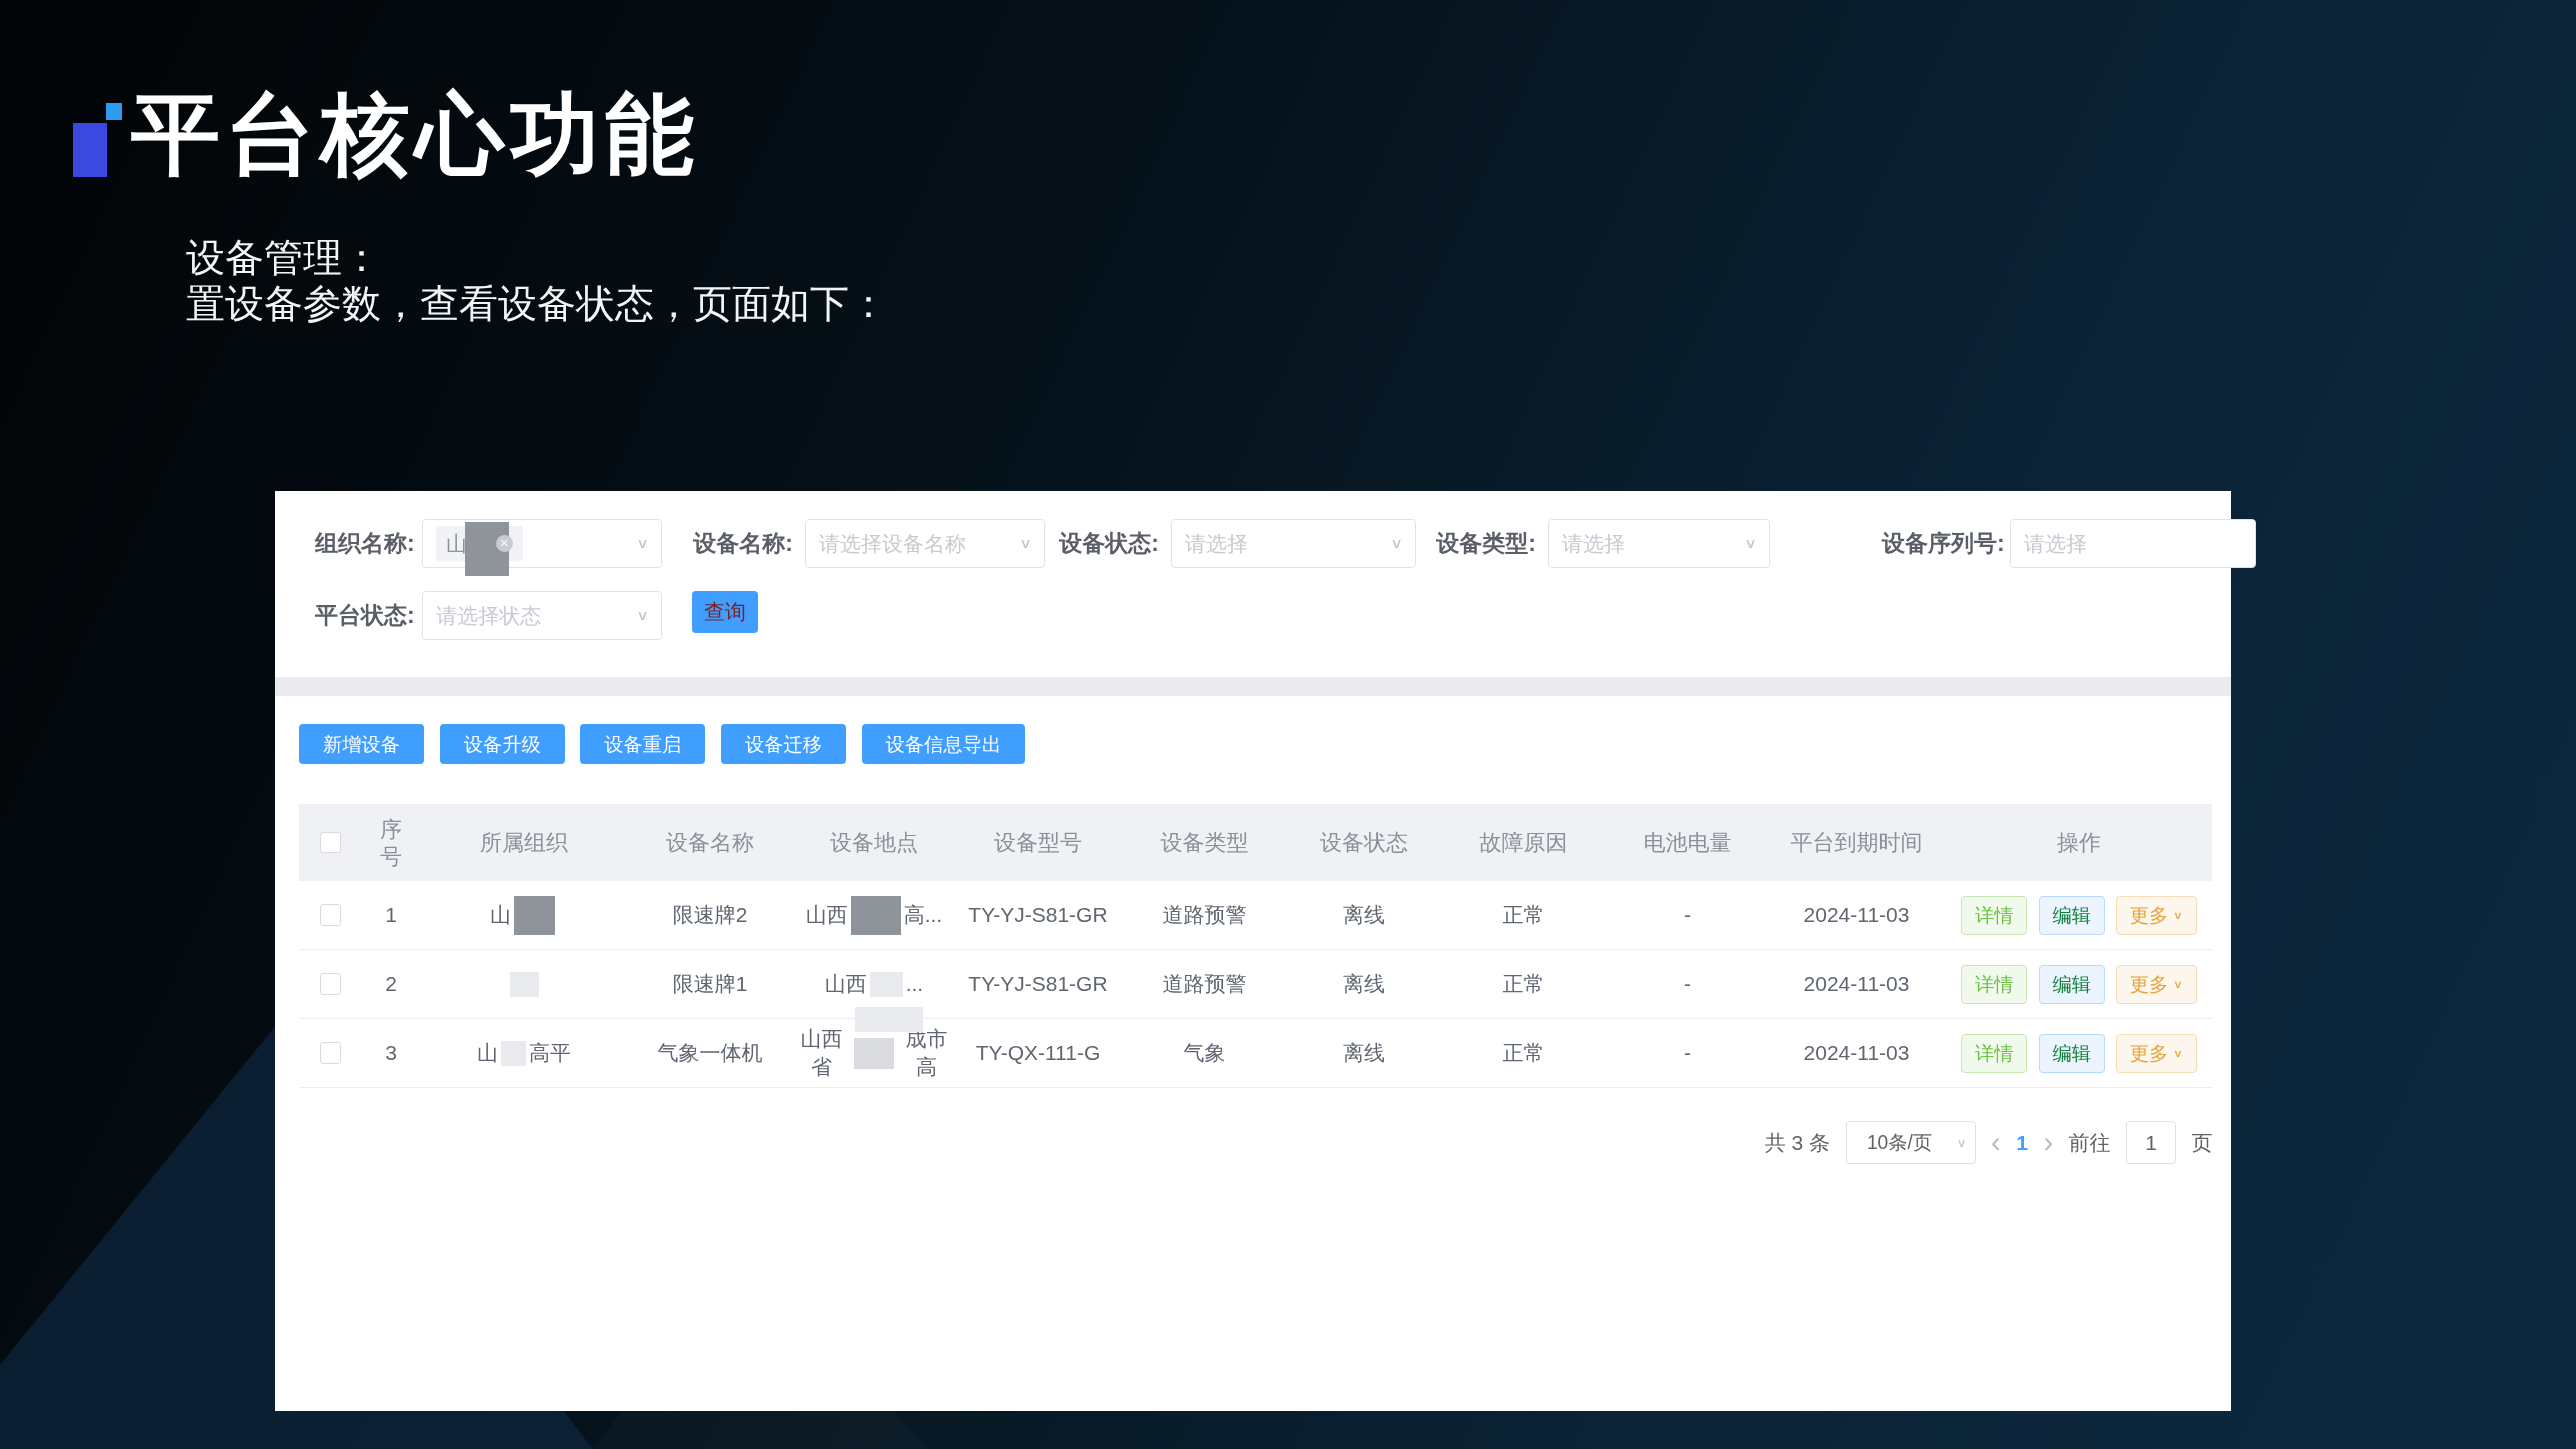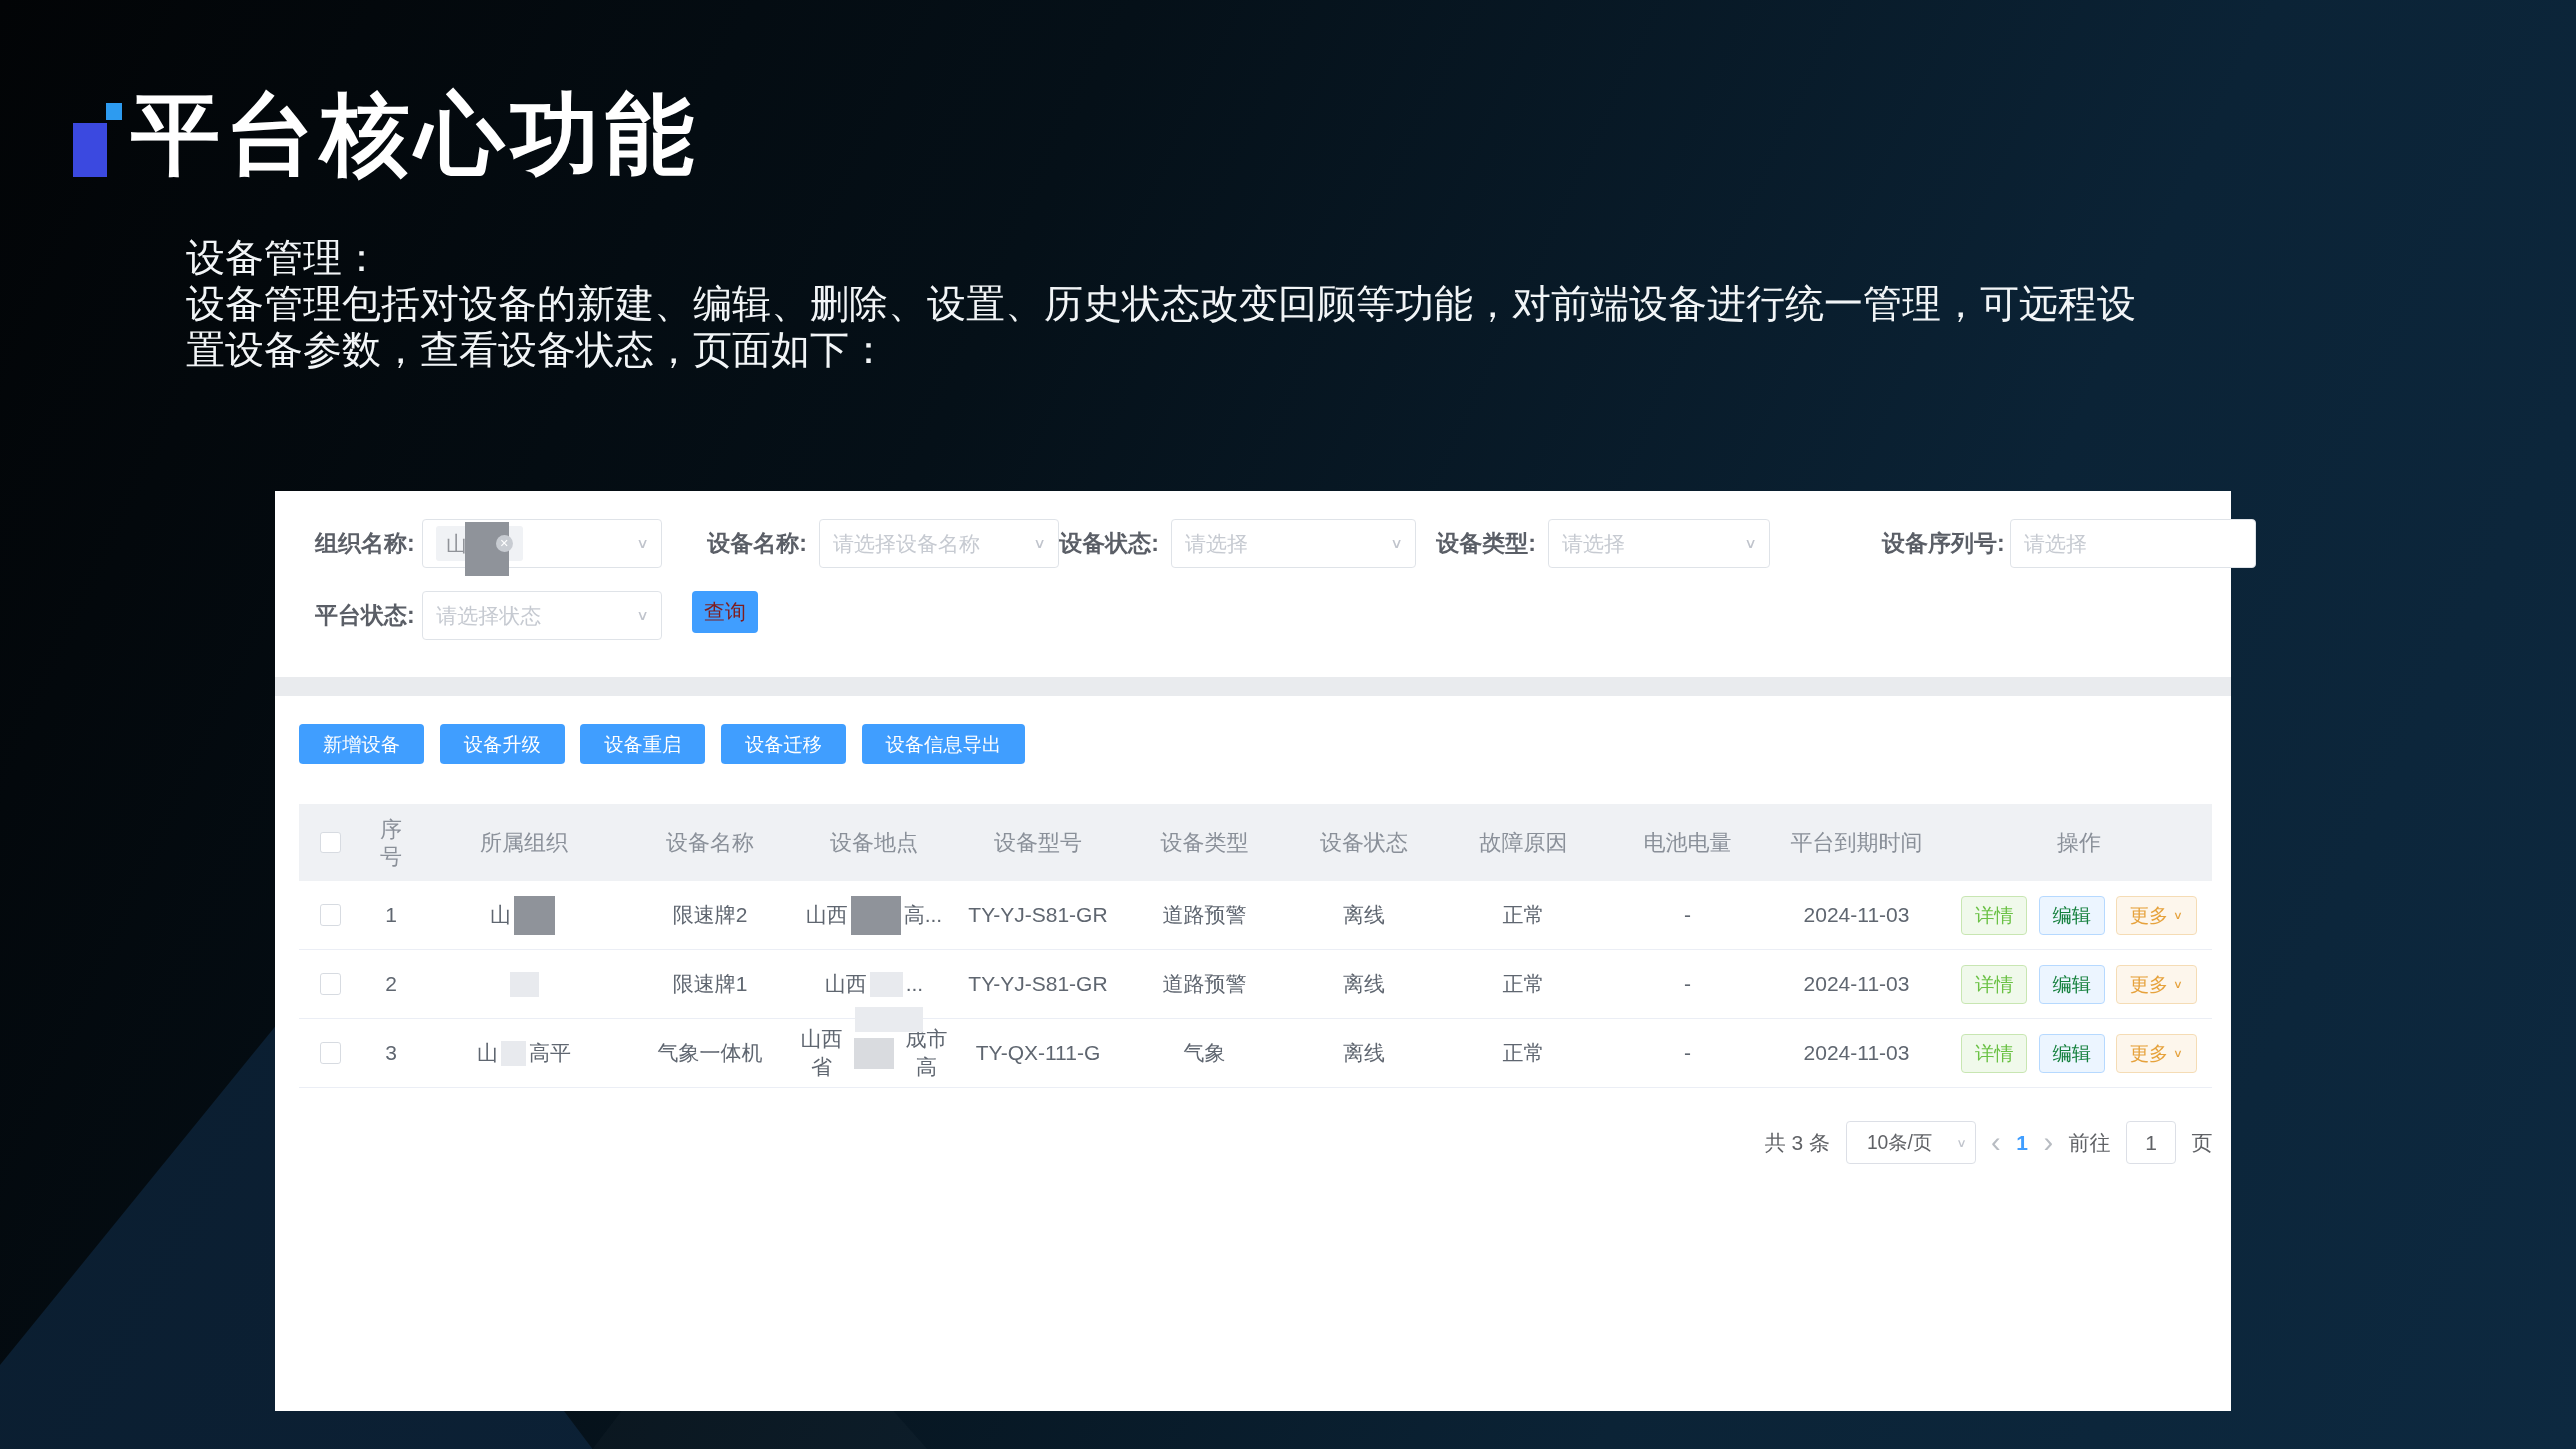--- a/index.html
+++ b/index.html
@@ -25,21 +25,21 @@
   
   .panel { position:absolute; left:275px; top:455px; width:1956px; height:920px; background:#ffffff;margin-top:36px; }
   
   .fgroup { position:absolute; height:49px; display:flex; align-items:center; }
   .flabel { font-size:23px; font-weight:700; color:#5a5e66; white-space:nowrap; text-align:right; }
   .fselect, .finput { height:49px; border:1px solid #dfe3e8; border-radius:3.9px; background:#fff;
     display:flex; align-items:center; padding:0 13.5px; box-sizing:border-box; position:relative; }
   .placeholder { color:#c6cad1; font-size:21px; white-space:nowrap; overflow:hidden; }
   .chev { position:absolute; right:11.6px; color:#c0c4cc; font-size:17.4px; transform:scaleY(.8); }
   .g1 { left:40px; top:28px; }  .g1 .flabel{width:97px;margin-right:9.7px;} .g1 .fselect{width:240px;}
-  .g2 { left:406px; top:28px; } .g2 .flabel{width:126px;margin-right:11.6px;} .g2 .fselect{width:240px;}
+  .g2 { left:392px; top:28px; } .g2 .flabel{width:126px;margin-right:11.6px;} .g2 .fselect{width:240px;}
   .g3 { left:773px; top:28px; } .g3 .flabel{width:111px;margin-right:11.6px;} .g3 .fselect{width:245px;}
   .g4 { left:1155px; top:28px; } .g4 .flabel{width:106px;margin-right:11.6px;} .g4 .fselect{width:222px;}
   .g5 { left:1607px; top:28px;justify-content:flex-end; } .g5 .flabel{width:116px;margin-right:11.6px;} .g5 .finput{width:246px;}
   .g6 { left:40px; top:100px; } .g6 .flabel{width:97px;margin-right:9.7px;} .g6 .fselect{width:240px;}
   .tag { position:relative; background:#f0f2f5; border-radius:2.9px; height:35px; display:flex;
     align-items:center; padding:0 9.7px; gap:7.7px; color:#909399; font-size:21px; max-width:193px; }
   .tag-redact { position:absolute; left:29px; top:-3.9px; width:44px; height:54px; background:#8f939a; }
   .tag-close { width:17.4px; height:17.4px; border-radius:50%; background:#c8ccd2; color:#fff;
     font-size:14.5px; line-height:17.4px; text-align:center; z-index:2; }
   .search-btn { position:absolute; left:417px; top:100px; width:66px; height:42px; background:#409eff;
@@ -87,21 +87,20 @@
 <div class="slide">
   <div class="deco-navy"></div>
   <div class="deco-band"></div>
 
   <span class="logo-big"></span>
   <span class="logo-small"></span>
   <h1 class="title">平台核心功能</h1>
 
   <div class="body-text">
     <div>设备管理：</div>
-    <div>设备管理包括对设备的新建、编辑、删除、设置、历史状态改变回顾等功能，对前端设备进行统一管理，可远程设</div>
     <div>置设备参数，查看设备状态，页面如下：</div>
   </div>
 
   <div class="panel">
 
     <div class="fgroup g1">
       <span class="flabel">组织名称:</span>
       <div class="fselect">
         <div class="tag">
           <span>山西</span>

